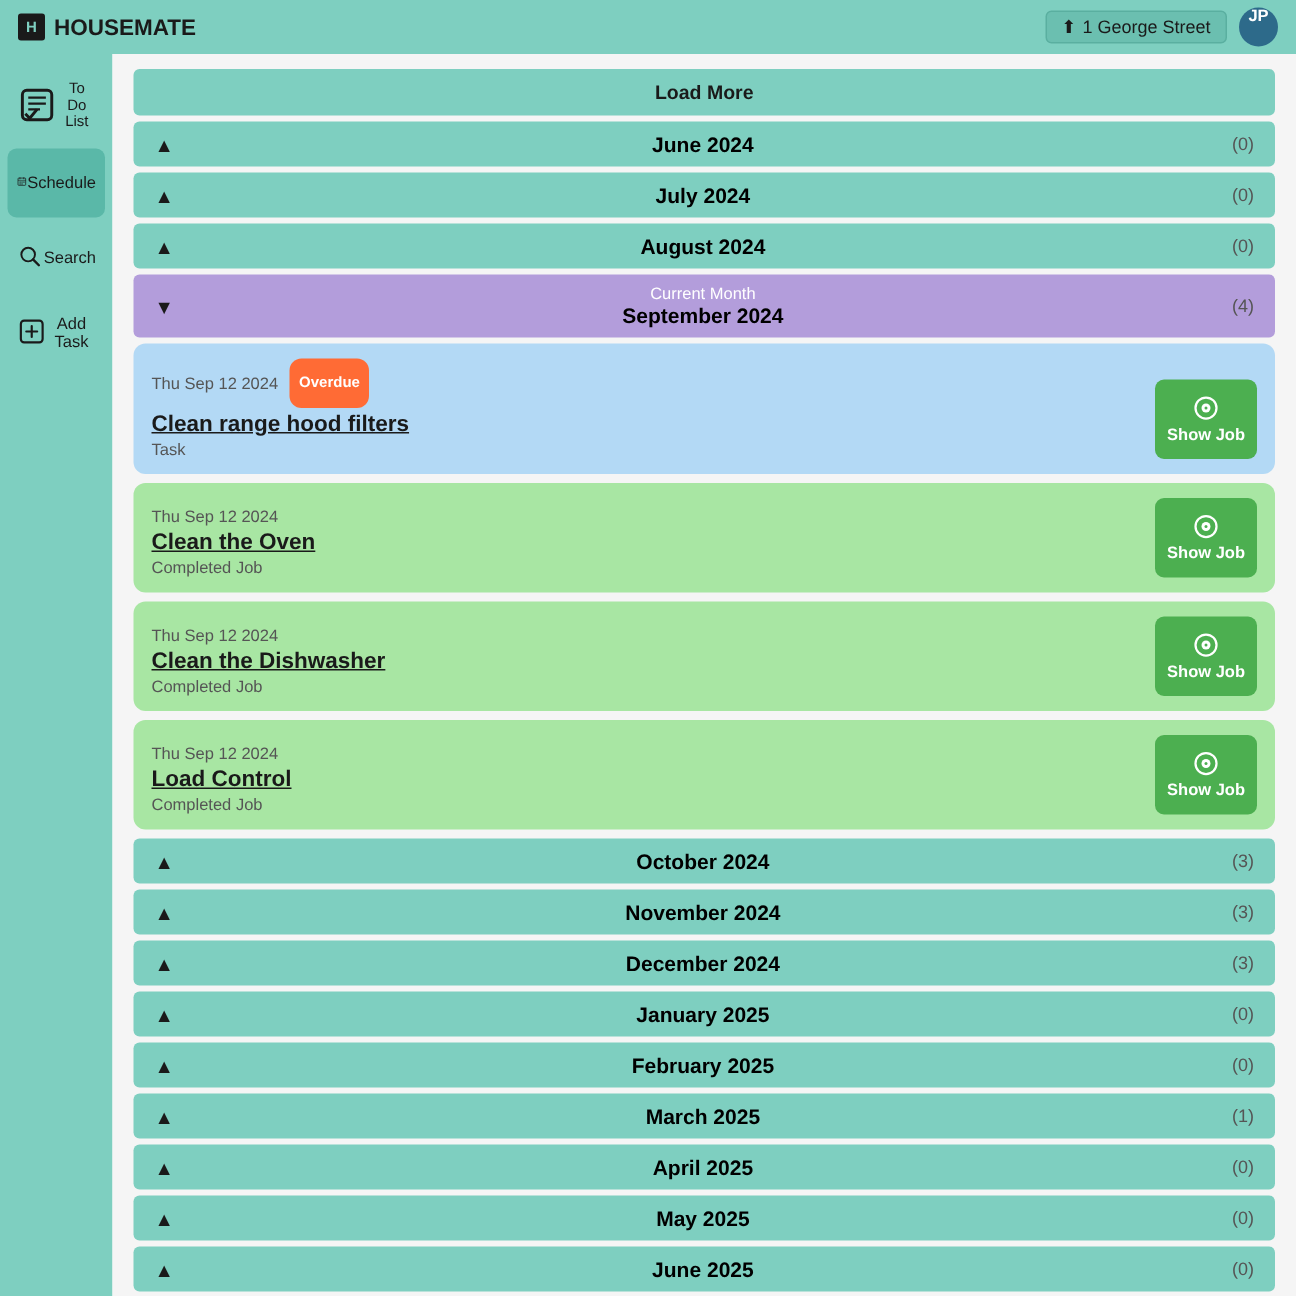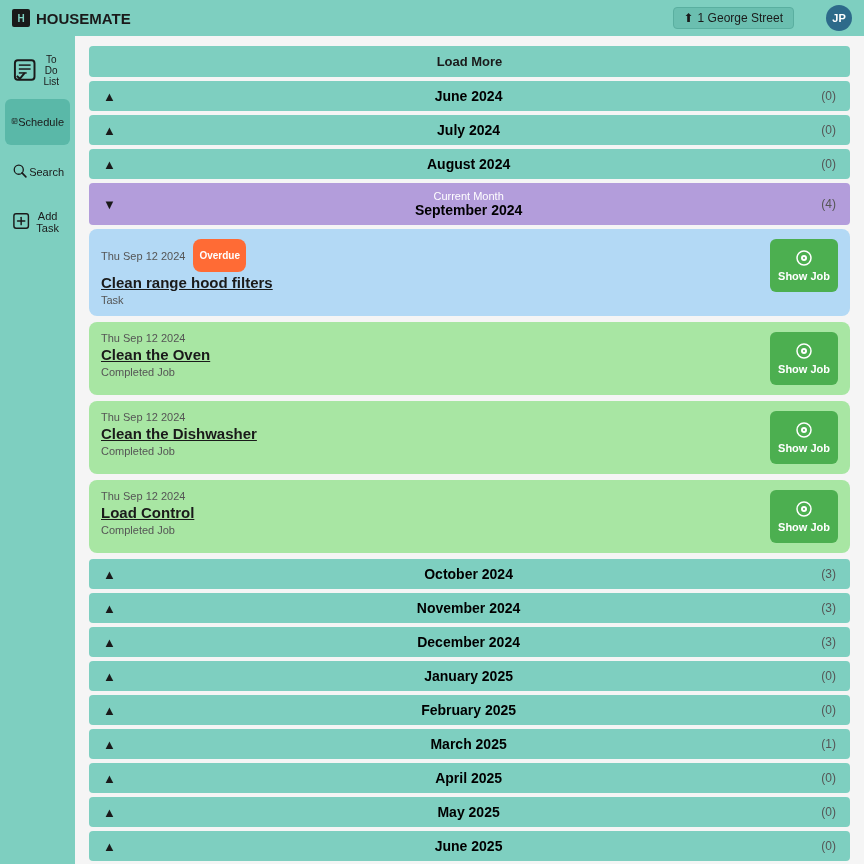--- a/index.html
+++ b/index.html
@@ -51,26 +51,25 @@
       color: #1a1a1a;
       cursor: pointer;
       display: flex;
       align-items: center;
       gap: 4px;
     }
     .avatar-btn {
       background: #2d6a8a;
       border-radius: 50%;
       width: 26px; height: 26px;
-      display: flex; align-items: center; justify-content: center;
+      display: flex; align-items: flex-start; justify-content: center;
       color: #fff;
       font-size: 11px;
       font-weight: bold;
       cursor: pointer;
-      margin-left: 24px;
     }
 
     
     .app-body {
       display: flex;
       flex: 1;
     }
 
     
     .sidebar {
@@ -171,21 +170,21 @@
 
     
     .task-cards-container {
       margin-bottom: 4px;
     }
     .task-card {
       border-radius: 8px;
       padding: 10px 12px;
       margin-bottom: 6px;
       display: flex;
-      align-items: flex-start;
+      align-items: flex-end;
       justify-content: space-between;
       position: relative;
     }
     .task-card.blue {
       background: #b3d9f5;
     }
     .task-card.green {
       background: #a8e6a3;
     }
     .task-card-info {

